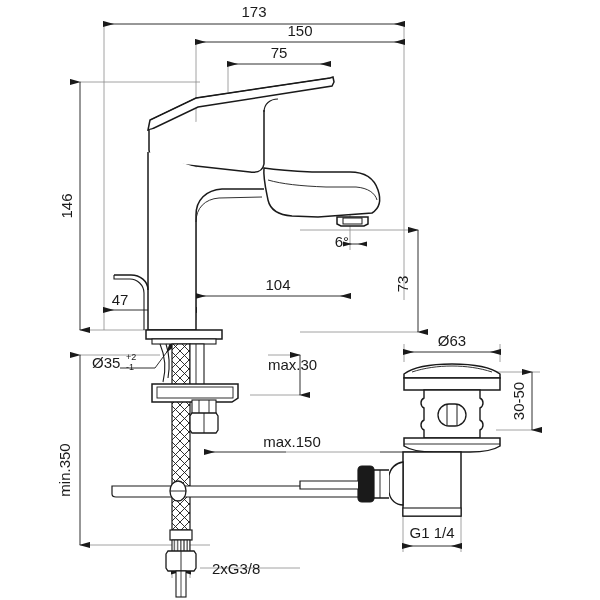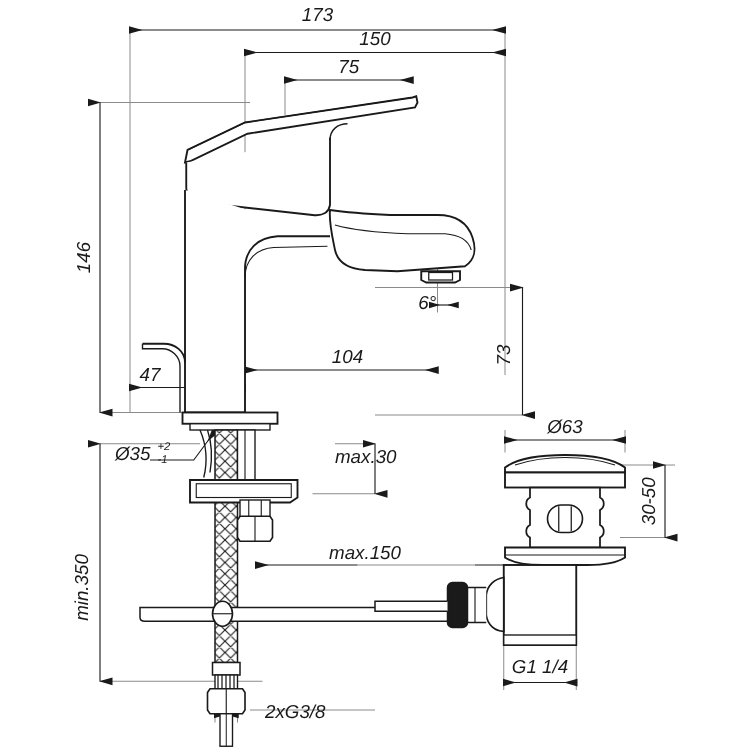--- a/index.html
+++ b/index.html
@@ -7,21 +7,20 @@
     padding: 0;
     background: #ffffff;
   }
   #sheet {
     position: relative;
     width: 600px;
     height: 600px;
     background: #ffffff;
     font-family: "Liberation Sans", sans-serif;
     overflow: hidden;
-    font-style: italic;
   }
   #sheet svg {
     position: absolute;
     left: 0;
     top: 0;
   }
   .dimtext {
     font-family: "Liberation Sans", sans-serif;
     font-size: 15px;
     fill: #1a1a1a;

